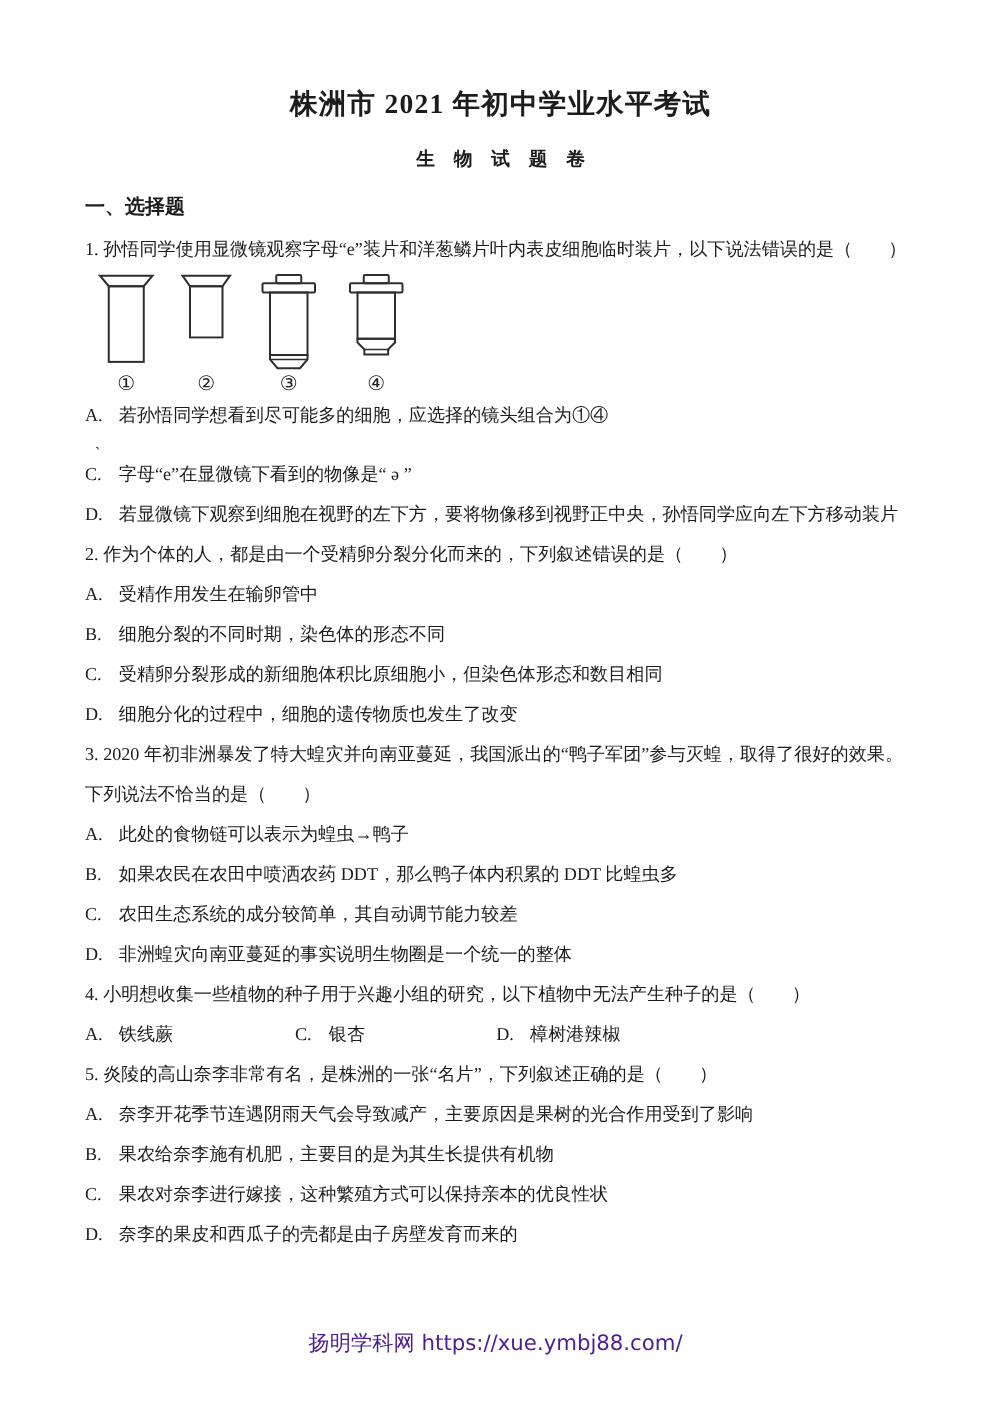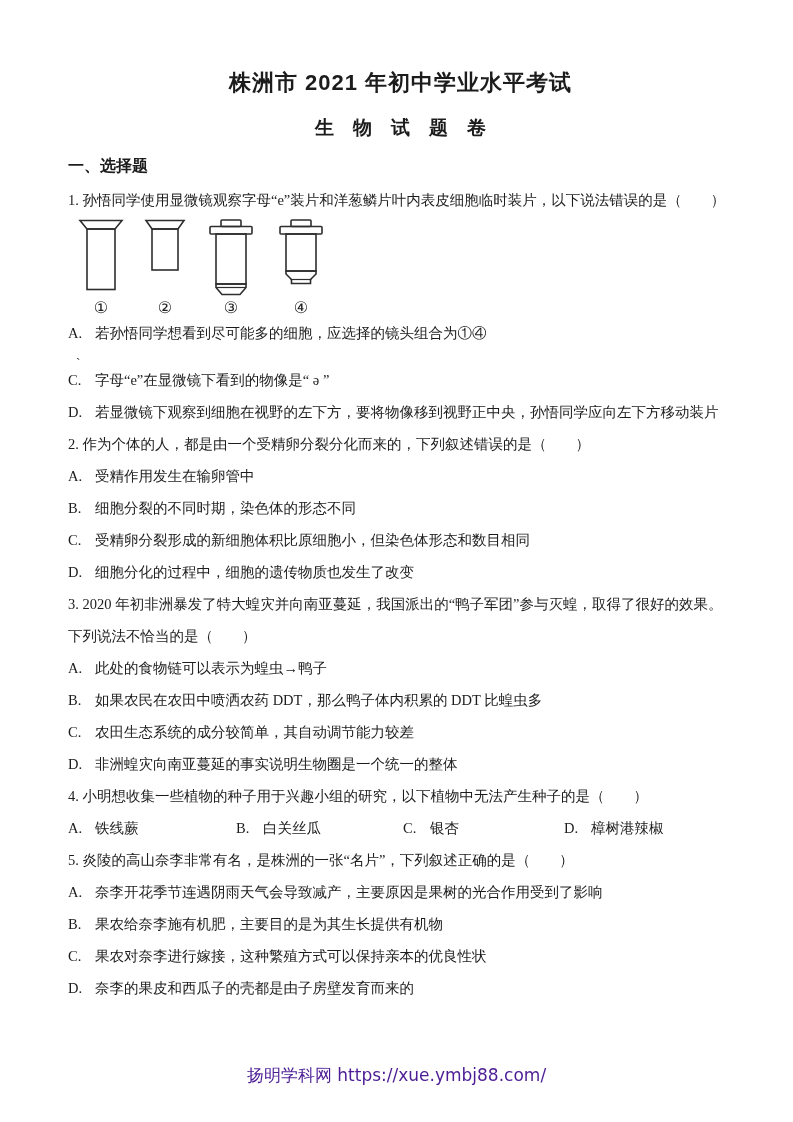--- a/index.html
+++ b/index.html
@@ -12,32 +12,32 @@
     background: #ffffff;
     overflow: hidden;
     font-family: "Liberation Serif", "DejaVu Serif", serif;
     color: #1c1c1c;
   }
   .content { padding: 68px 60px 0 68px; }
 
   .title {
     margin: 0 0 15px 0;
     text-align: center;
-    font-family: Liberation Sans, sans-serif;
+    font-family: Liberation Serif, serif;
     font-weight: bold;
     font-size: 22px;
     line-height: 30px;
     letter-spacing: 1px;
   }
   .subtitle {
     margin: 0 0 13px 0;
     text-align: center;
     font-family: "Liberation Sans", "DejaVu Sans", sans-serif;
     font-weight: bold;
-    font-size: 19px;
+    font-size: 15px;
     line-height: 29px;
   }
   .section-heading {
     margin: 0 0 7px 0;
     font-family: "Liberation Sans", "DejaVu Sans", sans-serif;
     font-weight: bold;
     font-size: 16px;
     line-height: 22px;
   }
 
@@ -165,21 +165,20 @@
       <p class="line"><span class="opt-label">A.</span><span>此处的食物链可以表示为蝗虫→鸭子</span></p>
       <p class="line"><span class="opt-label">B.</span><span>如果农民在农田中喷洒农药 DDT，那么鸭子体内积累的 DDT 比蝗虫多</span></p>
       <p class="line"><span class="opt-label">C.</span><span>农田生态系统的成分较简单，其自动调节能力较差</span></p>
       <p class="line"><span class="opt-label">D.</span><span>非洲蝗灾向南亚蔓延的事实说明生物圈是一个统一的整体</span></p>
     </div>
 
     <div>
       <p class="line">4. 小明想收集一些植物的种子用于兴趣小组的研究，以下植物中无法产生种子的是（　　）</p>
       <div class="line inline-options">
         <span class="col-a"><span class="opt-label">A.</span><span>铁线蕨</span></span>
-        <span class="col-b"><span class="opt-label">B.</span><span>白关丝瓜</span></span>
         <span class="col-c"><span class="opt-label">C.</span><span>银杏</span></span>
         <span class="col-d"><span class="opt-label">D.</span><span>樟树港辣椒</span></span>
       </div>
     </div>
 
     <div>
       <p class="line">5. 炎陵的高山奈李非常有名，是株洲的一张“名片”，下列叙述正确的是（　　）</p>
       <p class="line"><span class="opt-label">A.</span><span>奈李开花季节连遇阴雨天气会导致减产，主要原因是果树的光合作用受到了影响</span></p>
       <p class="line"><span class="opt-label">B.</span><span>果农给奈李施有机肥，主要目的是为其生长提供有机物</span></p>
       <p class="line"><span class="opt-label">C.</span><span>果农对奈李进行嫁接，这种繁殖方式可以保持亲本的优良性状</span></p>

